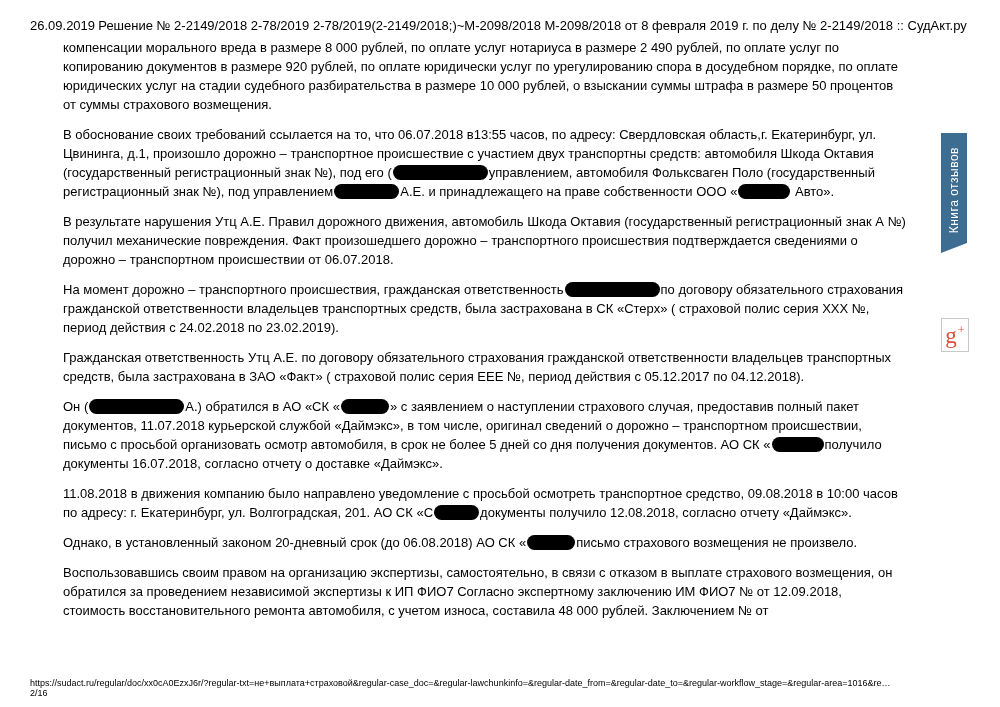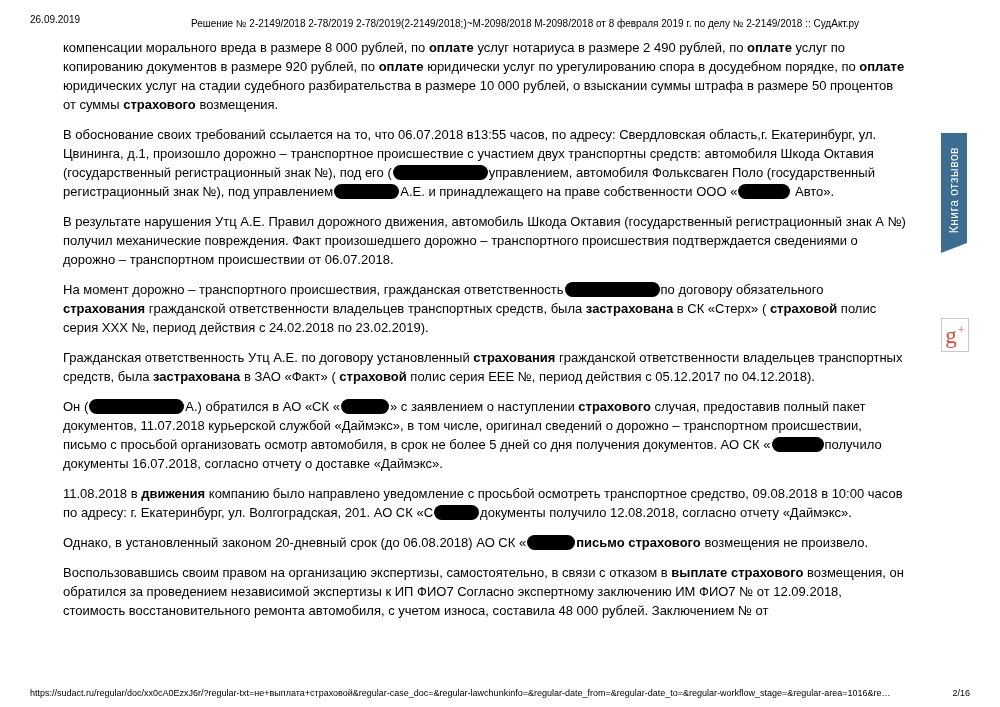--- a/index.html
+++ b/index.html
@@ -6,41 +6,41 @@
   html, body { width: 1000px; height: 707px; background: #ffffff; }
   body {
     position: relative;
     font-family: "Liberation Sans", "DejaVu Sans", sans-serif;
     color: #000;
     overflow: hidden;
   }
   .print-header {
     position: absolute;
     top: 9px; left: 30px; right: 30px;
-    font-size: 10px;
+    font-size: 13px;
     display: flex;
-    align-items: center;
+    align-items: flex-end;
   }
   .print-date { white-space: nowrap; }
   .print-title {
     flex: 1;
     text-align: center;
     white-space: nowrap;
     overflow: hidden;
     margin-top: 9px;
   }
   .content {
     position: absolute;
     top: 38px; left: 63px;
     width: 843px;
     font-size: 13px;
     line-height: 19px;
   }
   .para { margin: 0 0 11px 0; }
-  .bold { font-weight: bold; margin-top: 34px; }
+  .bold { font-weight: normal; margin-top: 34px; }
   .redaction {
     display: inline-block;
     height: 15px;
     background: #000;
     border-radius: 8px;
     vertical-align: -3px;
     margin: 0 1px;
   }
   .feedback-tab {
     position: absolute;
@@ -74,22 +74,23 @@
     cursor: pointer;
     font-family: "Liberation Serif", "DejaVu Serif", serif;
   }
   .gplus-badge .g { font-size: 23px; line-height: 1; color: #dd4b39; }
   .gplus-badge .plus { font-size: 12px; color: #dd4b39; vertical-align: 9px; margin-left: 1px; }
   .print-footer {
     position: absolute;
     bottom: 9px; left: 30px; right: 30px;
     font-size: 9px;
     display: flex;
-    justify-content: space-between;
+    justify-content: flex-end;
     align-items: baseline;
+    flex-direction: column;
   }
   .footer-url {
     overflow: hidden;
     white-space: nowrap;
     margin-right: 18px;
   }
   .page-indicator { white-space: nowrap; }
 </style>
 </head>
 <body>
@@ -97,21 +98,21 @@
 <div class="print-header">
   <span class="print-date">26.09.2019</span>
   <span class="print-title">Решение № 2-2149/2018 2-78/2019 2-78/2019(2-2149/2018;)~М-2098/2018 М-2098/2018 от 8 февраля 2019 г. по делу № 2-2149/2018 :: СудАкт.ру</span>
 </div>
 
 <main class="content" id="paragraphs">
     <p class="para"><span>компенсации морального вреда в размере 8 000 рублей, по </span><span class="bold">оплате</span><span> услуг нотариуса в размере 2 490 рублей, по </span><span class="bold">оплате</span><span> услуг по копированию документов в размере 920 рублей, по </span><span class="bold">оплате</span><span> юридически услуг по урегулированию спора в досудебном порядке, по </span><span class="bold">оплате</span><span> юридических услуг на стадии судебного разбирательства в размере 10 000 рублей, о взыскании суммы штрафа в размере 50 процентов от суммы </span><span class="bold">страхового</span><span> возмещения.</span></p>
     <p class="para"><span>В обоснование своих требований ссылается на то, что 06.07.2018 в13:55 часов, по адресу: Свердловская область,г. Екатеринбург, ул. Цвининга, д.1, произошло дорожно – транспортное происшествие с участием двух транспортны средств: автомобиля Шкода Октавия (государственный регистрационный знак №), под его (</span><span class="redaction" style="width: 95px;"></span><span>управлением, автомобиля Фольксваген Поло (государственный регистрационный знак №), под управлением</span><span class="redaction" style="width: 65px;"></span><span>А.Е. и принадлежащего на праве собственности ООО «</span><span class="redaction" style="width: 52px;"></span><span> Авто».</span></p>
     <p class="para"><span>В результате нарушения Утц А.Е. Правил дорожного движения, автомобиль Шкода Октавия (государственный регистрационный знак А №) получил механические повреждения. Факт произошедшего дорожно – транспортного происшествия подтверждается сведениями о дорожно – транспортном происшествии от 06.07.2018.</span></p>
     <p class="para"><span>На момент дорожно – транспортного происшествия, гражданская ответственность</span><span class="redaction" style="width: 95px;"></span><span>по договору обязательного </span><span class="bold">страхования</span><span> гражданской ответственности владельцев транспортных средств, была </span><span class="bold">застрахована</span><span> в СК «Стерх» ( </span><span class="bold">страховой</span><span> полис серия ХХХ №, период действия с 24.02.2018 по 23.02.2019).</span></p>
-    <p class="para"><span>Гражданская ответственность Утц А.Е. по договору установленный </span><span class="bold">страхования</span><span> гражданской ответственности владельцев транспортных средств, была </span><span class="bold">застрахована</span><span> в ЗАО «Факт» ( </span><span class="bold">страховой</span><span> полис серия ЕЕЕ №, период действия с 05.12.2017 по 04.12.2018).</span></p>
+    <p class="para"><span>Гражданская ответственность Утц А.Е. по договору обязательного </span><span class="bold">страхования</span><span> гражданской ответственности владельцев транспортных средств, была </span><span class="bold">застрахована</span><span> в ЗАО «Факт» ( </span><span class="bold">страховой</span><span> полис серия ЕЕЕ №, период действия с 05.12.2017 по 04.12.2018).</span></p>
     <p class="para"><span>Он (</span><span class="redaction" style="width: 95px;"></span><span>А.) обратился в АО «СК «</span><span class="redaction" style="width: 48px;"></span><span>» с заявлением о наступлении </span><span class="bold">страхового</span><span> случая, предоставив полный пакет документов, 11.07.2018 курьерской службой «Даймэкс», в том числе, оригинал сведений о дорожно – транспортном происшествии, письмо с просьбой организовать осмотр автомобиля, в срок не более 5 дней со дня получения документов. АО СК «</span><span class="redaction" style="width: 52px;"></span><span>получило документы 16.07.2018, согласно отчету о доставке «Даймэкс».</span></p>
     <p class="para"><span>11.08.2018 в </span><span class="bold">движения</span><span> компанию было направлено уведомление с просьбой осмотреть транспортное средство, 09.08.2018 в 10:00 часов по адресу: г. Екатеринбург, ул. Волгоградская, 201. АО СК «С</span><span class="redaction" style="width: 45px;"></span><span>документы получило 12.08.2018, согласно отчету «Даймэкс».</span></p>
     <p class="para"><span>Однако, в установленный законом 20-дневный срок (до 06.08.2018) АО СК «</span><span class="redaction" style="width: 48px;"></span><span class="bold">письмо страхового</span><span> возмещения не произвело.</span></p>
     <p class="para"><span>Воспользовавшись своим правом на организацию экспертизы, самостоятельно, в связи с отказом в </span><span class="bold">выплате страхового</span><span> возмещения, он обратился за проведением независимой экспертизы к ИП ФИО7 Согласно экспертному заключению ИМ ФИО7 № от 12.09.2018, стоимость восстановительного ремонта автомобиля, с учетом износа, составила 48 000 рублей. Заключением № от</span></p>
   </main>
 
 <div class="feedback-tab" style="background: rgb(62, 109, 146);">
   <span class="vlabel">Книга отзывов</span>
 </div>
 

